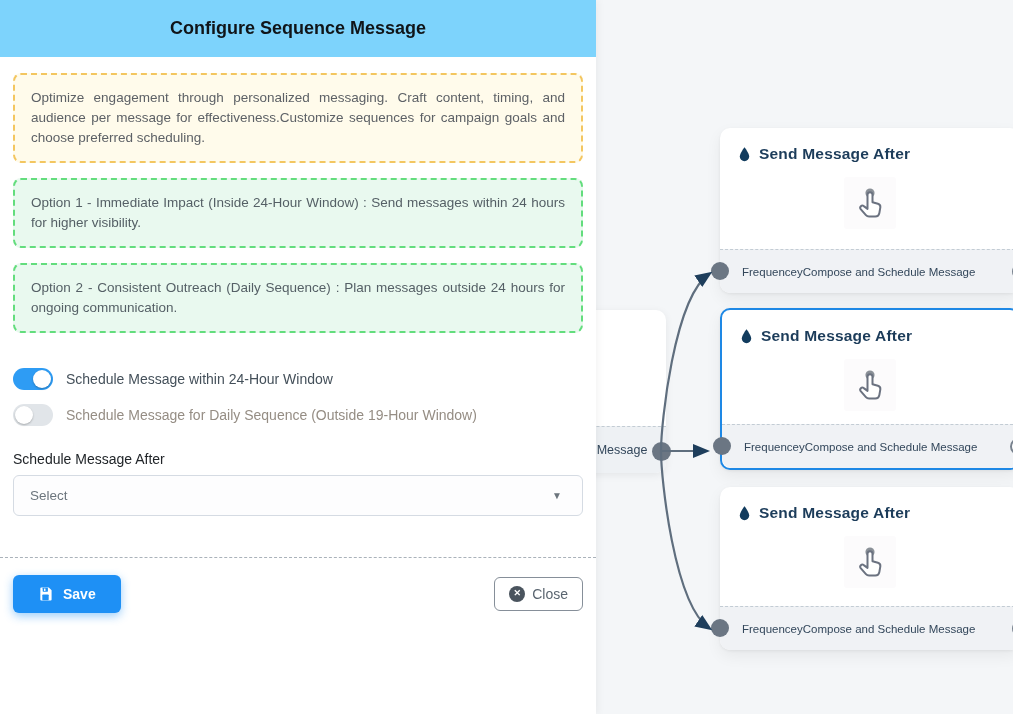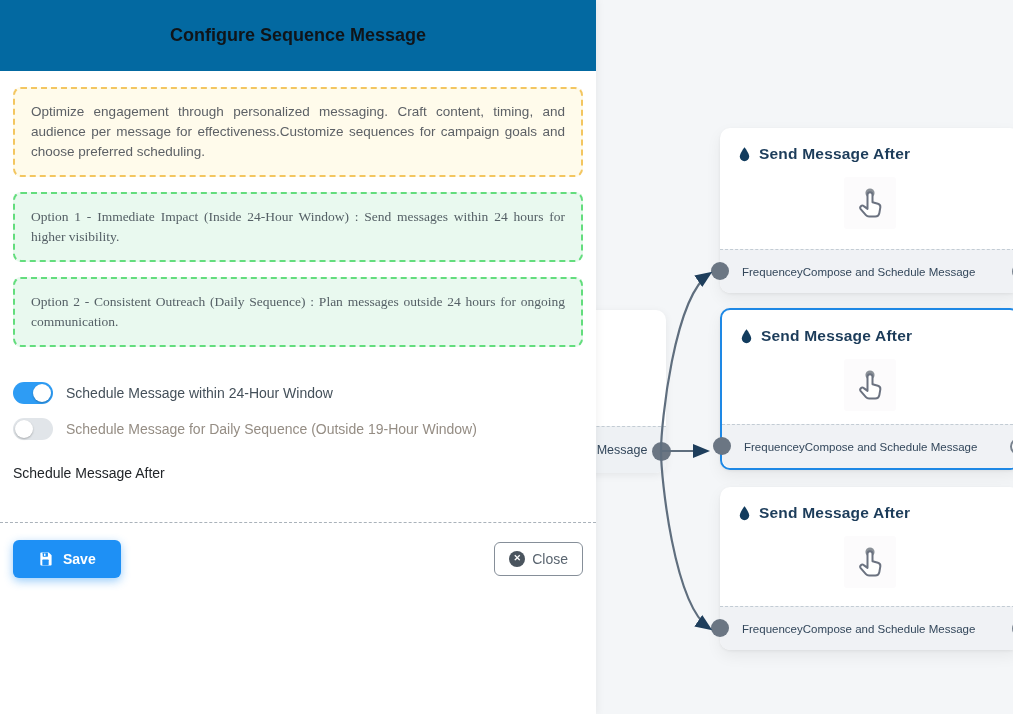--- a/index.html
+++ b/index.html
@@ -36,28 +36,28 @@
     display:flex; align-items:center; padding-left:4px; }
   .parent-footer .f-label { font-size:12.5px; }
   .source-handle { position:absolute; width:19px; height:19px; border-radius:50%; background:#6b7683;
     left:76px; top:132px; }
 
   .edges { position:absolute; inset:0; pointer-events:none; }
 
   
   .panel { position:absolute; left:0; top:0; width:596px; height:714px; background:#fff;
     box-shadow:2px 0 8px rgba(0,0,0,.05); }
-  .panel-header { height:71px; background:#0369a1; display:flex; align-items:center; justify-content:center; }
+  .panel-header { height:57px; background:#7dd3fc; display:flex; align-items:center; justify-content:center; }
   .panel-title { font-size:18px; font-weight:700; color:#101418; }
   .panel-body { padding:16px 13px 0 13px; }
 
   .note-box { border:2px dashed #f3c660; background:#fffbeb; border-radius:8px; padding:13px 16px;
     font-size:13.5px; line-height:1.48; color:#5d6166; text-align:justify; }
   .opt-box { border:2px dashed #63dd7d; background:#e9f9ef; border-radius:8px; padding:13px 16px;
-    font-size:13.5px; line-height:1.48; color:#556066; text-align:justify; margin-top:15px;font-family:Liberation Serif, serif; }
+    font-size:13.5px; line-height:1.48; color:#556066; text-align:justify; margin-top:15px; }
 
   .toggles { margin-top:35px; }
   .toggle-row { display:flex; align-items:center; gap:13px; margin-bottom:14px; }
   .switch { width:40px; height:22px; border-radius:11px; position:relative; flex:0 0 auto; cursor:pointer; }
   .switch.on { background:#2e9cf4; }
   .switch.off { background:#e1e5e9; }
   .knob { position:absolute; top:2px; width:18px; height:18px; border-radius:50%; background:#fff;
     box-shadow:0 1px 2px rgba(0,0,0,.25); }
   .switch.on .knob { right:2px; }
   .switch.off .knob { left:2px; }
@@ -202,20 +202,24 @@
         </div>
         <div class="toggle-row">
           <span class="switch off">
               <span class="knob"></span>
             </span>
           <span class="toggle-label-off">Schedule Message for Daily Sequence (Outside 19-Hour Window)</span>
         </div>
       </div>
 
       <div class="field-label">Schedule Message After</div>
+      <div class="select-box">
+        <span class="select-value">Select</span>
+        <span class="select-caret">▼</span>
+      </div>
 
       <div class="divider"></div>
 
       <div class="btn-row">
         <button class="btn-save">
           <svg width="15" height="15" viewBox="0 0 16 16">
             <path d="M2.5 1.5 h9 L14.5 4.5 v10 a1 1 0 0 1 -1 1 h-10 a1 1 0 0 1 -1 -1 v-12 a1 1 0 0 1 1 -1 z" fill="#fff"></path>
             <rect x="5" y="1.8" width="5.6" height="4.2" rx="0.6" fill="#1e90f5"></rect>
             <rect x="6.4" y="2.6" width="1.6" height="2.6" rx="0.4" fill="#fff"></rect>
             <rect x="4.6" y="9" width="6.8" height="6.2" rx="0.8" fill="#1e90f5"></rect>

